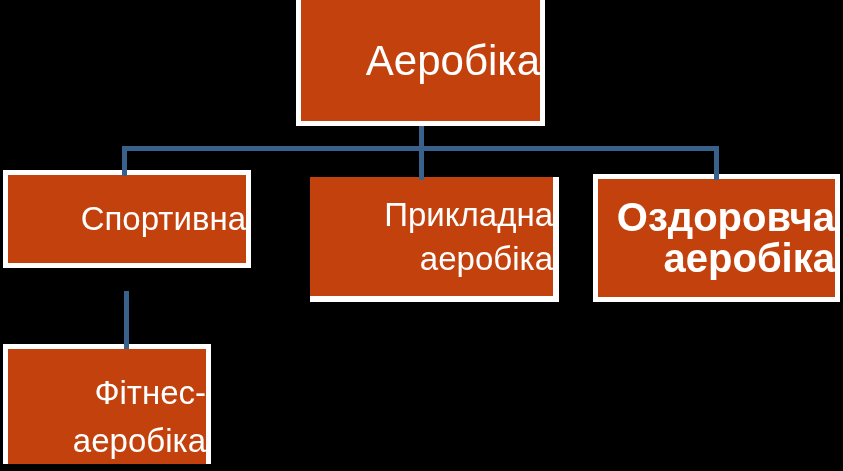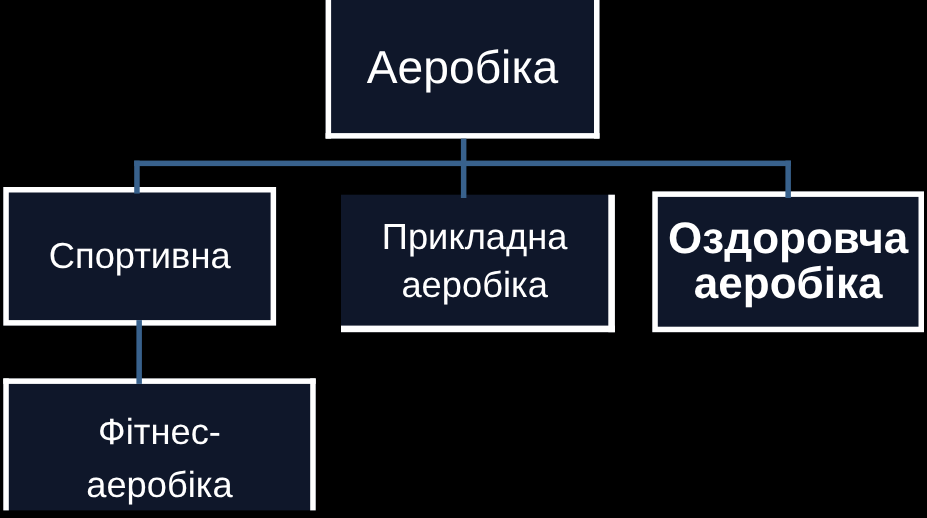--- a/index.html
+++ b/index.html
@@ -6,57 +6,57 @@
   #stage{
     position:relative;
     width:843px;height:471px;
     background:#000;
     overflow:hidden;
     font-family:"Liberation Sans", sans-serif;
     color:#fff;
   }
   .box{
     position:absolute;
-    background:#0f172a;
+    background:#c2410c;
     box-sizing:border-box;
     display:flex;
     flex-direction:column;
-    align-items:center;
+    align-items:flex-end;
     justify-content:center;
     text-align:center;
     z-index:1;
   }
   .bordered{border:5px solid #ffffff;}
   .box .line{display:block;}
   
   #box-root{
     left:296px;top:0;width:249px;height:126px;
     border:5px solid #fff;border-top:none;
     font-size:42px;
   }
   
   #box-sport{
-    left:3px;top:170px;width:248px;height:126px;
+    left:3px;top:170px;width:248px;height:98px;
     font-size:33px;line-height:50px;
   }
   #box-sport .big-a{font-size:44px;line-height:50px;vertical-align:baseline;}
   
   #box-applied{
     left:300px;top:177px;width:249px;height:125px;
     border-right:6px solid #fff;border-bottom:6px solid #fff;
     font-size:33px;line-height:44px;margin-left:10px;
   }
   
   #box-health{
     left:593px;top:174px;width:247px;height:128px;
     font-size:40px;line-height:41px;font-weight:bold;
   }
   
   #box-fitness{
-    left:3px;top:344px;width:284px;height:120px;
+    left:3px;top:344px;width:208px;height:120px;
     border:5px solid #fff;border-bottom:none;
     font-size:33px;line-height:48px;
     padding-top:20px;
   }
   .connector{
     position:absolute;
     background:#38618C;
     z-index:2;
   }
   #conn-mid-v{left:419px;top:126px;width:5px;height:54px;}

